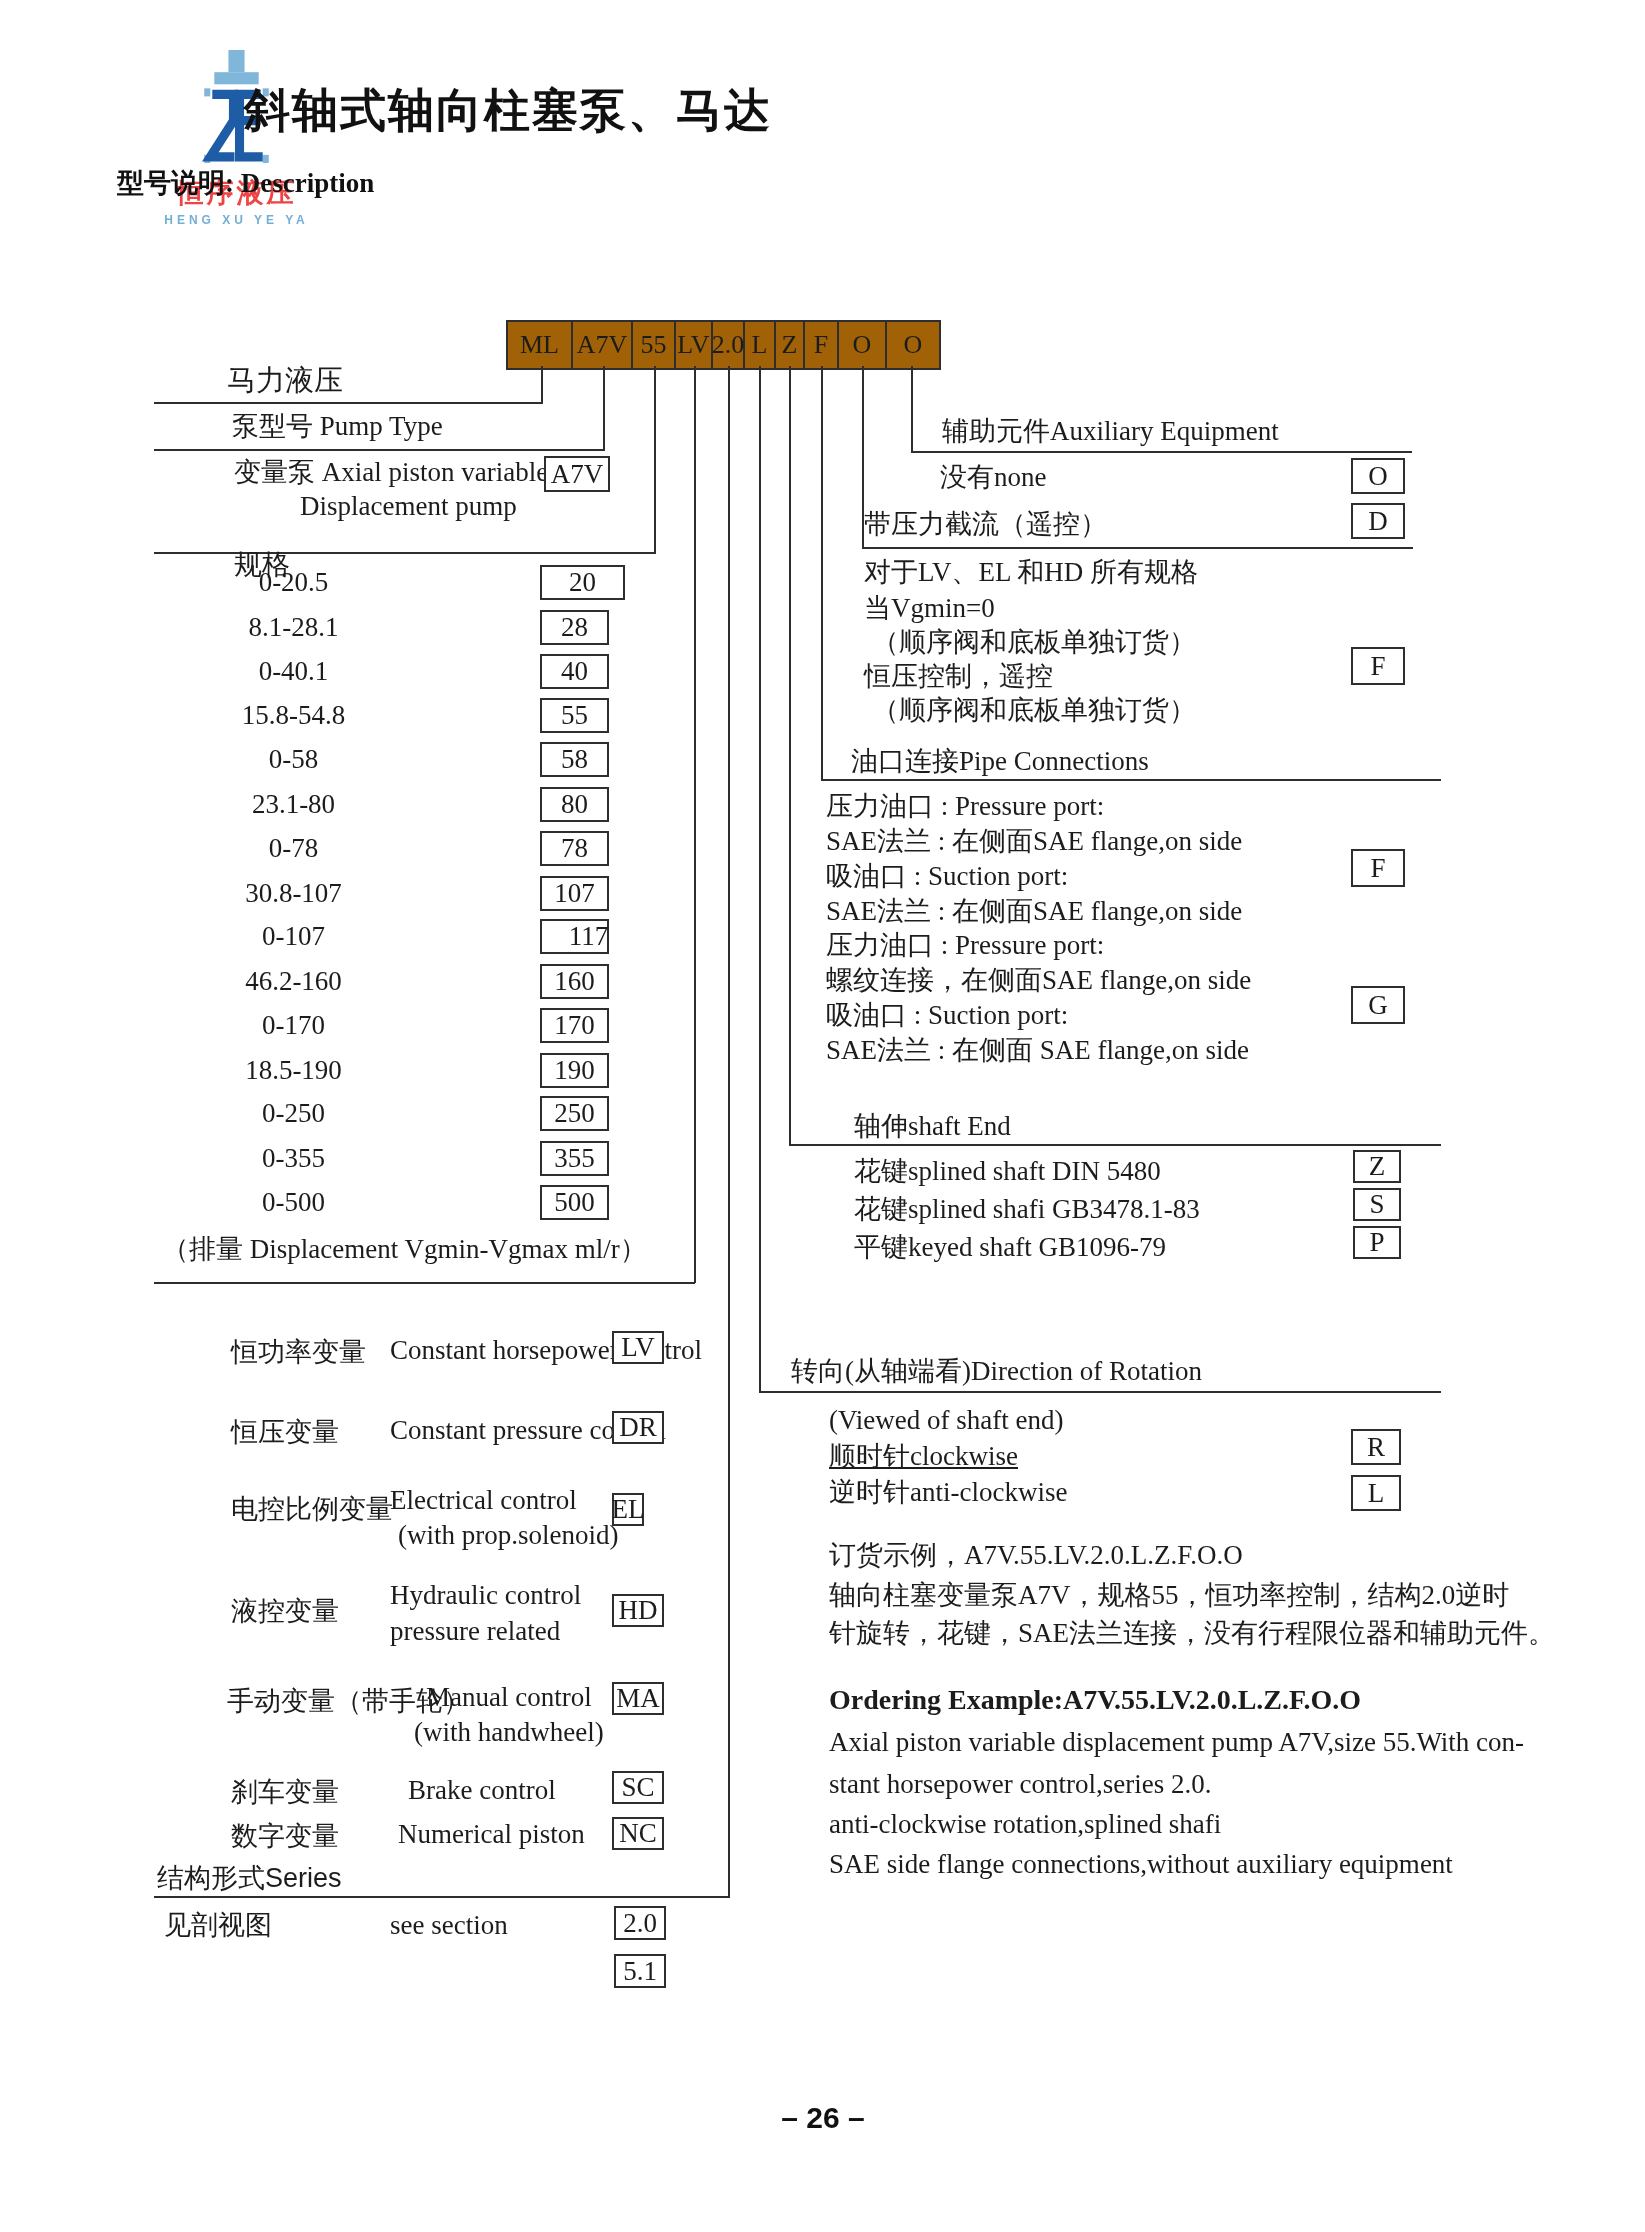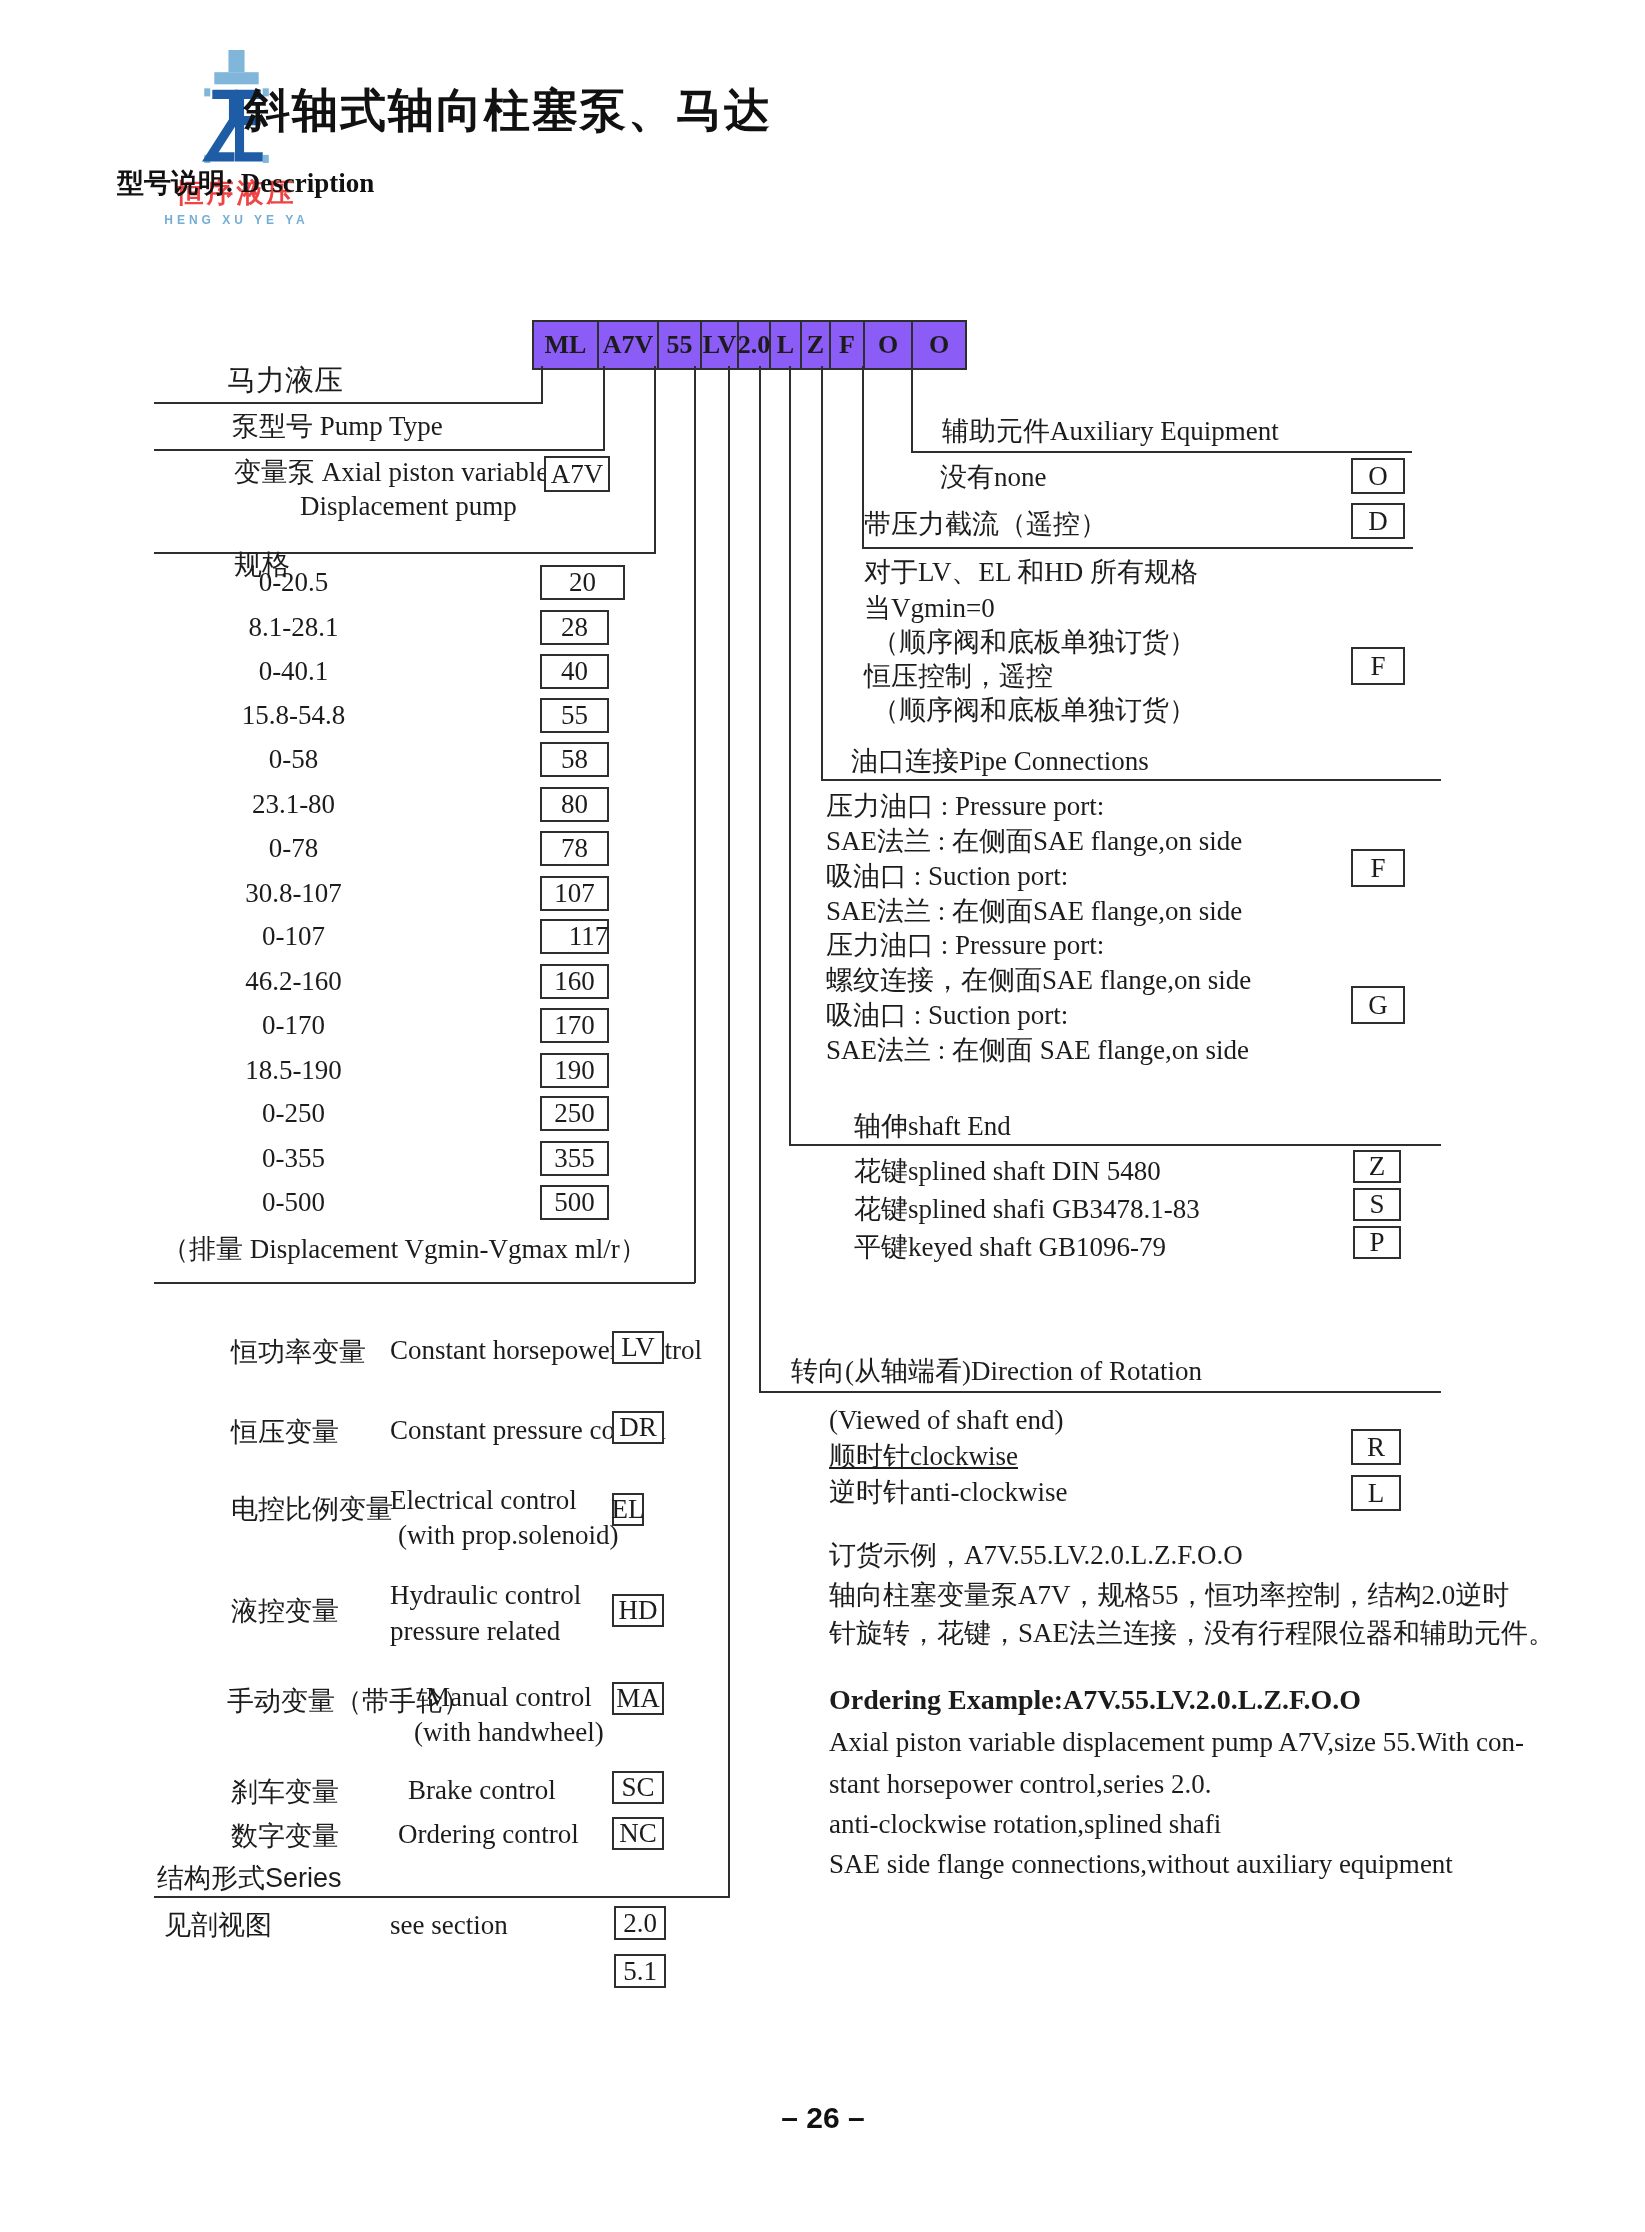--- a/index.html
+++ b/index.html
@@ -12,22 +12,22 @@
   .vline{width:2px;}
   .lbl{position:absolute;white-space:nowrap;font-size:27px;line-height:1.15;}
   .cjk{font-family:"Liberation Sans","DejaVu Sans",sans-serif;}
   .serif{font-family:"Liberation Serif","DejaVu Serif",serif;}
   .bx{
     position:absolute;border:2px solid #2e2e2e;box-sizing:border-box;
     display:flex;align-items:center;justify-content:center;
     font-size:27px;background:#fff;
   }
   .code-row{
-    position:absolute;left:532px;top:320px;height:46px;display:flex;
-    border:2px solid #2e2e2e;box-sizing:content-box;background:#8b5cf6;font-weight:bold;
+    position:absolute;left:506px;top:320px;height:46px;display:flex;
+    border:2px solid #2e2e2e;box-sizing:content-box;background:#a16207;
   }
   .code-cell{
     display:flex;align-items:center;justify-content:center;
     border-right:2px solid #2e2e2e;box-sizing:border-box;font-size:26px;
   }
   .code-cell:last-child{border-right:none;}
   .page-title{
     position:absolute;left:244px;top:80px;font-size:46px;font-weight:900;
     font-family:"Liberation Sans","DejaVu Sans",sans-serif;letter-spacing:2px;color:#111;
   }
@@ -168,21 +168,21 @@
       <div class="lbl serif" style="left: 390px; top: 1616px;">pressure related</div>
       <div class="bx" style="left: 612px; top: 1594px; width: 52px; height: 33px;">HD</div>
       <div class="lbl cjk" style="left: 227px; top: 1686px;">手动变量（带手轮）</div>
       <div class="lbl serif" style="left: 426px; top: 1682px;">Manual control</div>
       <div class="lbl serif" style="left: 414px; top: 1717px;">(with handwheel)</div>
       <div class="bx" style="left: 612px; top: 1682px; width: 52px; height: 33px;">MA</div>
       <div class="lbl cjk" style="left: 231px; top: 1777px;">刹车变量</div>
       <div class="lbl serif" style="left: 408px; top: 1775px;">Brake control</div>
       <div class="bx" style="left: 612px; top: 1771px; width: 52px; height: 33px;">SC</div>
       <div class="lbl cjk" style="left: 231px; top: 1821px;">数字变量</div>
-      <div class="lbl serif" style="left: 398px; top: 1819px;">Ordering control</div>
+      <div class="lbl serif" style="left: 398px; top: 1819px;">Numerical piston</div>
       <div class="bx" style="left: 612px; top: 1817px; width: 52px; height: 33px;">NC</div>
     </div>
 
   <div class="lbl" style="left:157px;top:1863px;font-family:'Liberation Sans','DejaVu Sans',sans-serif;">结构形式Series</div>
   <div class="lbl cjk" style="left:164px;top:1910px;">见剖视图</div>
   <div class="lbl serif" style="left:390px;top:1910px;">see section</div>
   <div class="bx" style="left:614px;top:1906px;width:52px;height:34px;">2.0</div>
   <div class="bx" style="left:614px;top:1954px;width:52px;height:34px;">5.1</div>
 
   <div class="lbl" style="left:942px;top:416px;">辅助元件Auxiliary Equipment</div>

